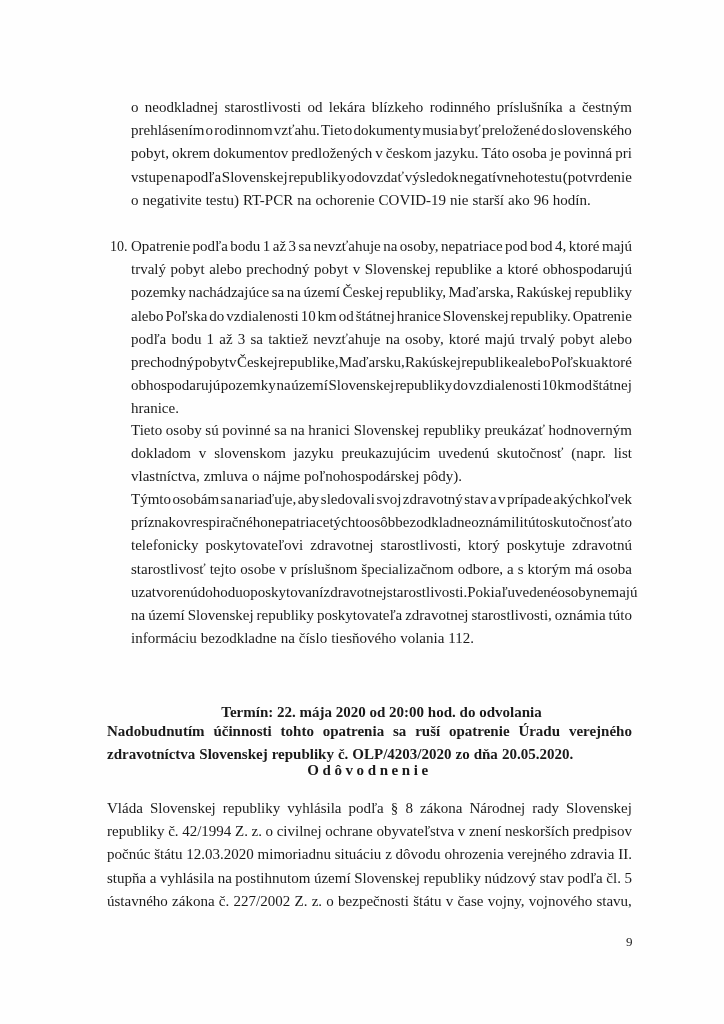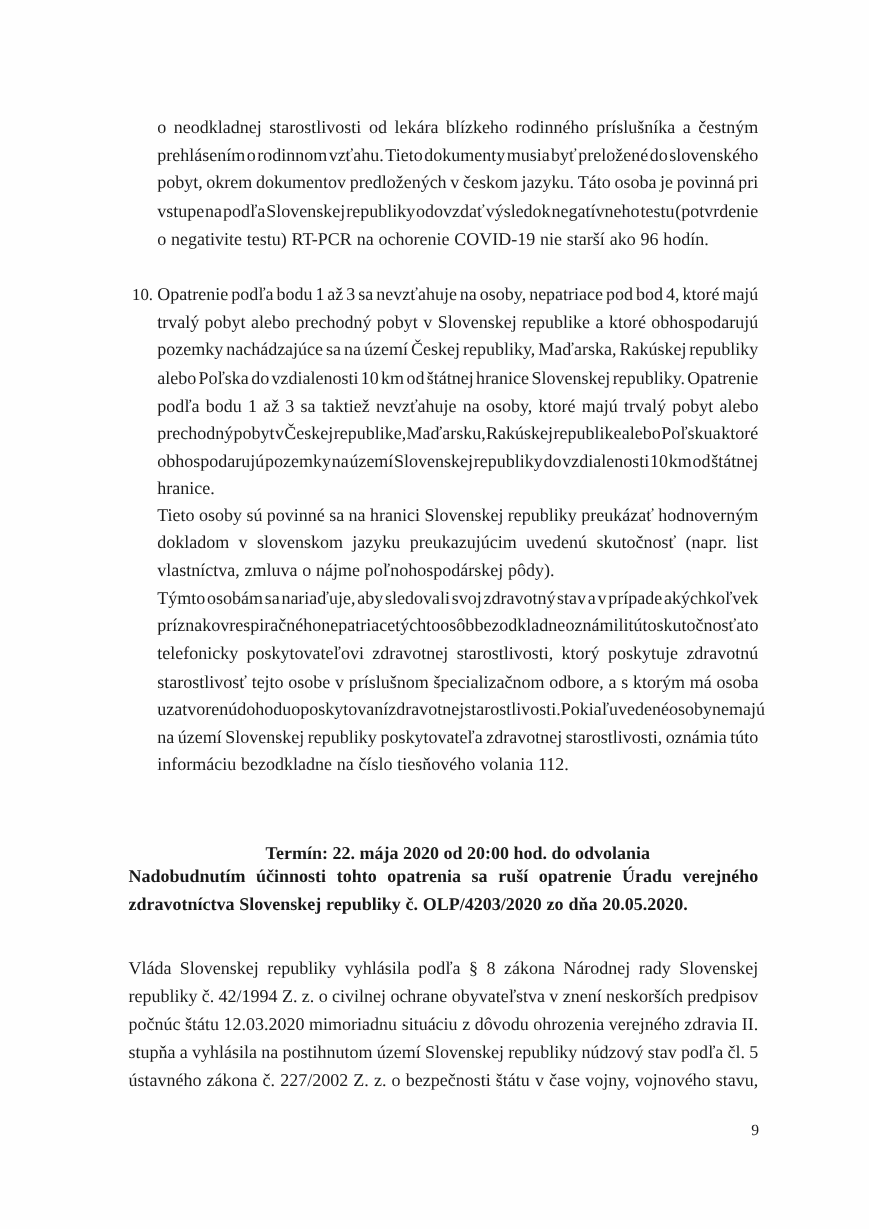--- a/index.html
+++ b/index.html
@@ -339,20 +339,21 @@
         <span>Slovenskej</span>
         <span>republiky</span>
         <span>č.</span>
         <span>OLP/4203/2020</span>
         <span>zo</span>
         <span>dňa</span>
         <span>20.05.2020.</span>
       </div>
   </div>
 
+  <div class="center spaced" style="left:107px; top:759px; width:525px;">Odôvodnenie</div>
 
   <div class="block" style="left:107px; top:797px; width:525px;">
     <div class="jl" style="">
         <span>Vláda</span>
         <span>Slovenskej</span>
         <span>republiky</span>
         <span>vyhlásila</span>
         <span>podľa</span>
         <span>§</span>
         <span>8</span>

